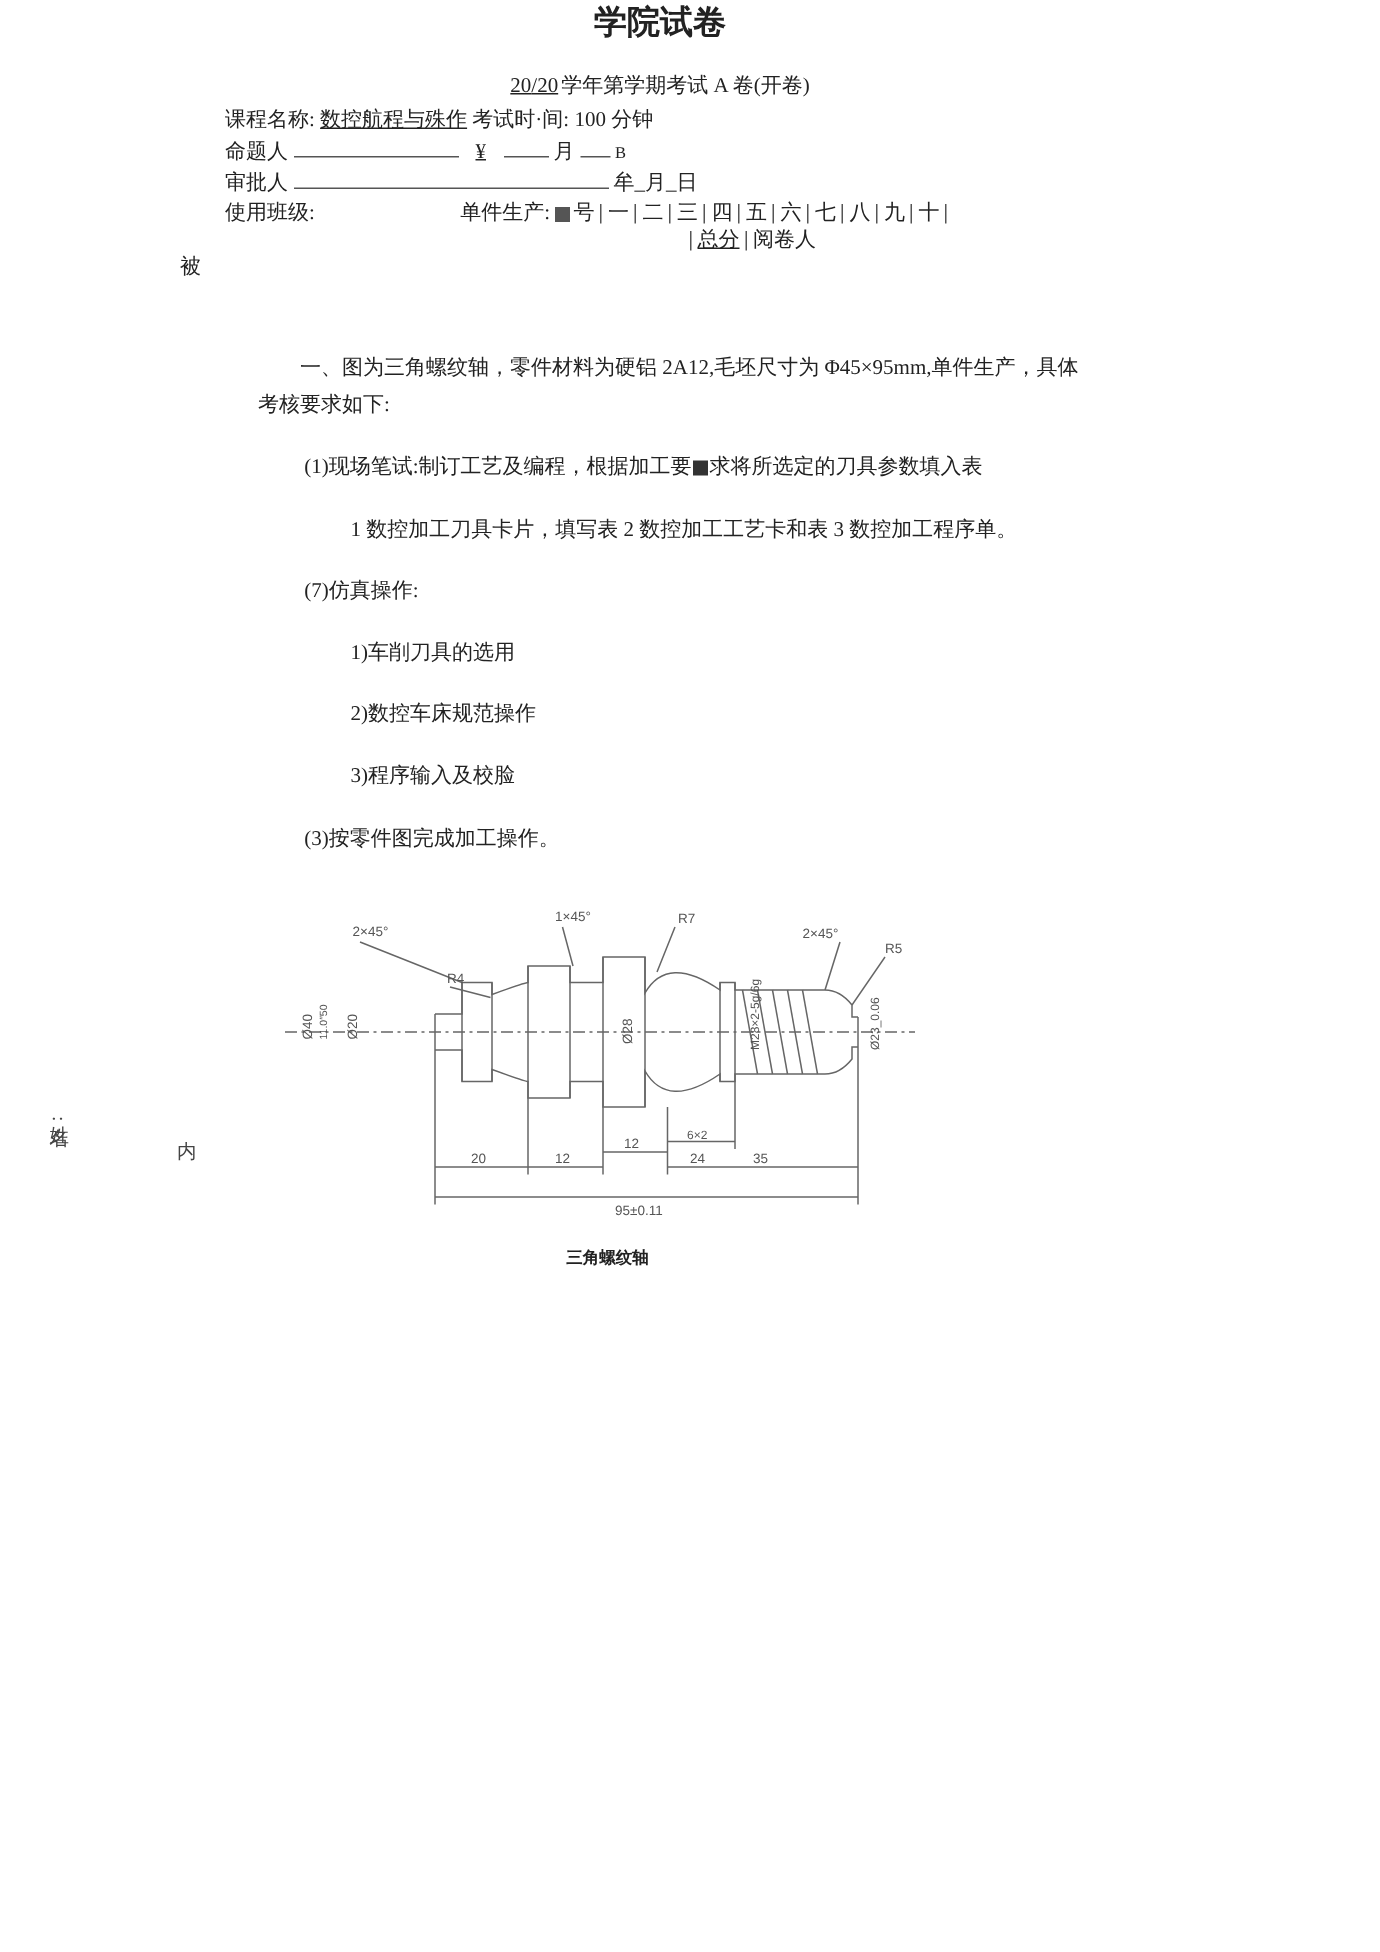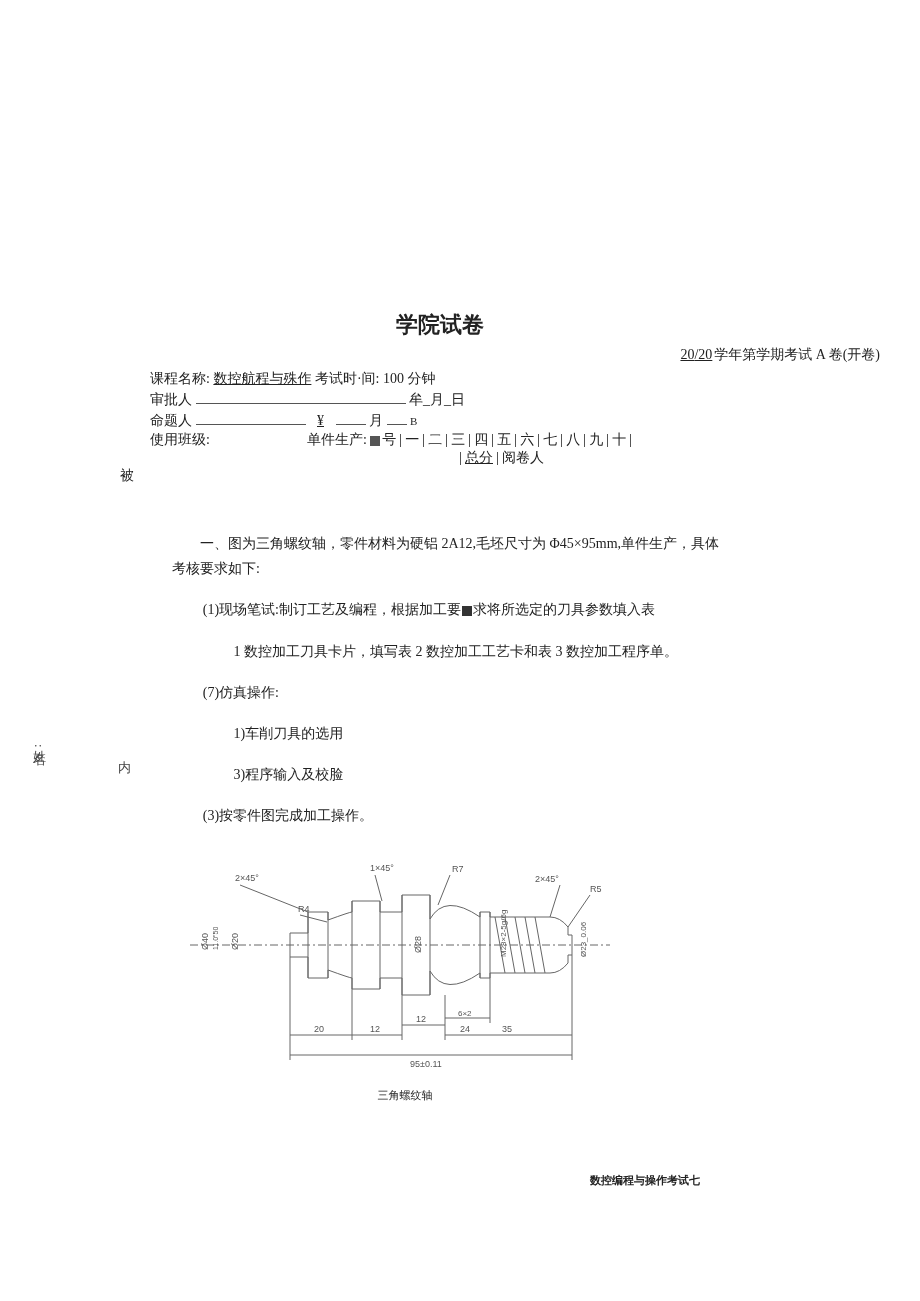--- a/index.html
+++ b/index.html
@@ -8,43 +8,42 @@
     margin: 0;
     background: #fff;
     font-family: "SimSun", "宋体", serif;
     position: relative;
     color: #333;
   }
   .page {
     width: 880px;
     min-height: 1301px;
     position: relative;
-    padding-top: 310px;
     box-sizing: border-box;
   }
   .vlabel {
     position: absolute;
     font-size: 13px;
     writing-mode: vertical-rl;
     text-orientation: mixed;
     color: #444;
   }
   #vlabel-name { left: 30px; top: 740px; letter-spacing: 2px; }
   #vlabel-nei  { left: 115px; top: 750px; }
   .title {
     text-align: center;
     font-size: 22px;
     font-weight: bold;
     margin: 0;
     color: #222;
   }
   .subtitle {
-    text-align: right;
-    font-size: 14px;
-    margin: 6px 0 4px;
+    text-align: center;
+    font-size: 14px;
+    margin: 18px 0 4px;
     color: #222;
   }
   .subtitle .u { text-decoration: underline; }
   .meta {
     padding-left: 150px;
     font-size: 14px;
     line-height: 1.5;
     color: #222;
   }
   .meta .u { text-decoration: underline; }
@@ -78,21 +77,21 @@
   .body-text .indent3 { padding-left: 4.4em; }
   .body-text .sq { display:inline-block; width:10px; height:10px; background:#333; vertical-align:middle; margin:0 1px;}
   .figure-wrap {
     margin: 12px 0 0 180px;
     width: 450px;
   }
   .figure-wrap svg { display:block; }
   .figure-caption {
     text-align:center;
     font-size:11px;
-    font-weight:normal;
+    font-weight:bold;
     margin-top:8px;
     color:#222;
   }
   .footer {
     text-align:right;
     font-size:11px;
     padding-right:180px;
     margin-top:70px;
     font-weight:bold;
     color:#222;
@@ -108,35 +107,35 @@
   <h1 class="title">学院试卷</h1>
   <div class="subtitle">
     <span class="u">20</span><span class="u">/20</span><span style="margin-left:2px">学年第学期考试 A 卷(开卷)</span>
   </div>
 
   <div class="meta">
     <span>课程名称:</span>
     <span class="u">数控航程与殊作</span>
     <span>考试时·间:</span>
     <span>100 分钟</span>
-  </div>
-  <div class="meta">
-    <span>审批人</span>
-    <span class="blank" style="width:210px"></span>
-    <span>牟_月_日</span>
   </div>
   <div class="meta">
     <span>命题人</span>
     <span class="blank" style="width:110px"></span>
     <span class="u" style="margin:0 8px">¥</span>
     <span class="blank" style="width:30px"></span>
     <span>月</span>
     <span class="blank" style="width:20px"></span>
     <span style="font-size:11px">B</span>
   </div>
+  <div class="meta">
+    <span>审批人</span>
+    <span class="blank" style="width:210px"></span>
+    <span>牟_月_日</span>
+  </div>
 
   <div class="score-line">
     <span>使用班级:</span>
     <span style="display:inline-block;width:90px"></span>
     <span>单件生产:</span>
     <span id="score-cells"><span class="sq"></span><span>号</span><span class="sep"></span><span>一</span><span class="sep"></span><span>二</span><span class="sep"></span><span>三</span><span class="sep"></span><span>四</span><span class="sep"></span><span>五</span><span class="sep"></span><span>六</span><span class="sep"></span><span>七</span><span class="sep"></span><span>八</span><span class="sep"></span><span>九</span><span class="sep"></span><span>十</span><span class="sep"></span></span>
   </div>
 
   <div class="totals">
     <span class="sep"></span><span class="u">总分</span><span class="sep"></span><span>阅卷人</span>
@@ -144,20 +143,21 @@
   <div class="below">被</div>
 
   <div class="body-text">
     <p class="indent1">一、图为三角螺纹轴，零件材料为硬铝 2A12,毛坯尺寸为 Φ45×95mm,单件生产，具体考核要求如下:</p>
     <p class="indent2">
       <span>(1)现场笔试:制订工艺及编程，根据加工要</span><span class="sq"></span><span>求将所选定的刀具参数填入表</span>
     </p>
     <p class="indent3">1 数控加工刀具卡片，填写表 2 数控加工工艺卡和表 3 数控加工程序单。</p>
     <p class="indent2">(7)仿真操作:</p>
     <p class="indent3">1)车削刀具的选用</p>
+    <p class="indent3">2)数控车床规范操作</p>
     <p class="indent3">3)程序输入及校脸</p>
     <p class="indent2">(3)按零件图完成加工操作。</p>
   </div>
 
   <div class="figure-wrap">
     <svg viewBox="0 0 450 235" width="450" height="235">
       <g stroke="#666" stroke-width="1" fill="none">
 
         <line x1="10" y1="100" x2="430" y2="100" stroke-dasharray="8 3 2 3"></line>
 
@@ -229,14 +229,13 @@
         <text x="190" y="187">12</text>
         <text x="236" y="177">12</text>
         <text x="280" y="187">24</text>
         <text x="322" y="187">35</text>
         <text x="230" y="222">95±0.11</text>
       </g>
     </svg>
     <div class="figure-caption">三角螺纹轴</div>
   </div>
 
-  <div class="footer">数控编程与操作考试七</div>
 </div>
 
 </body></html>

